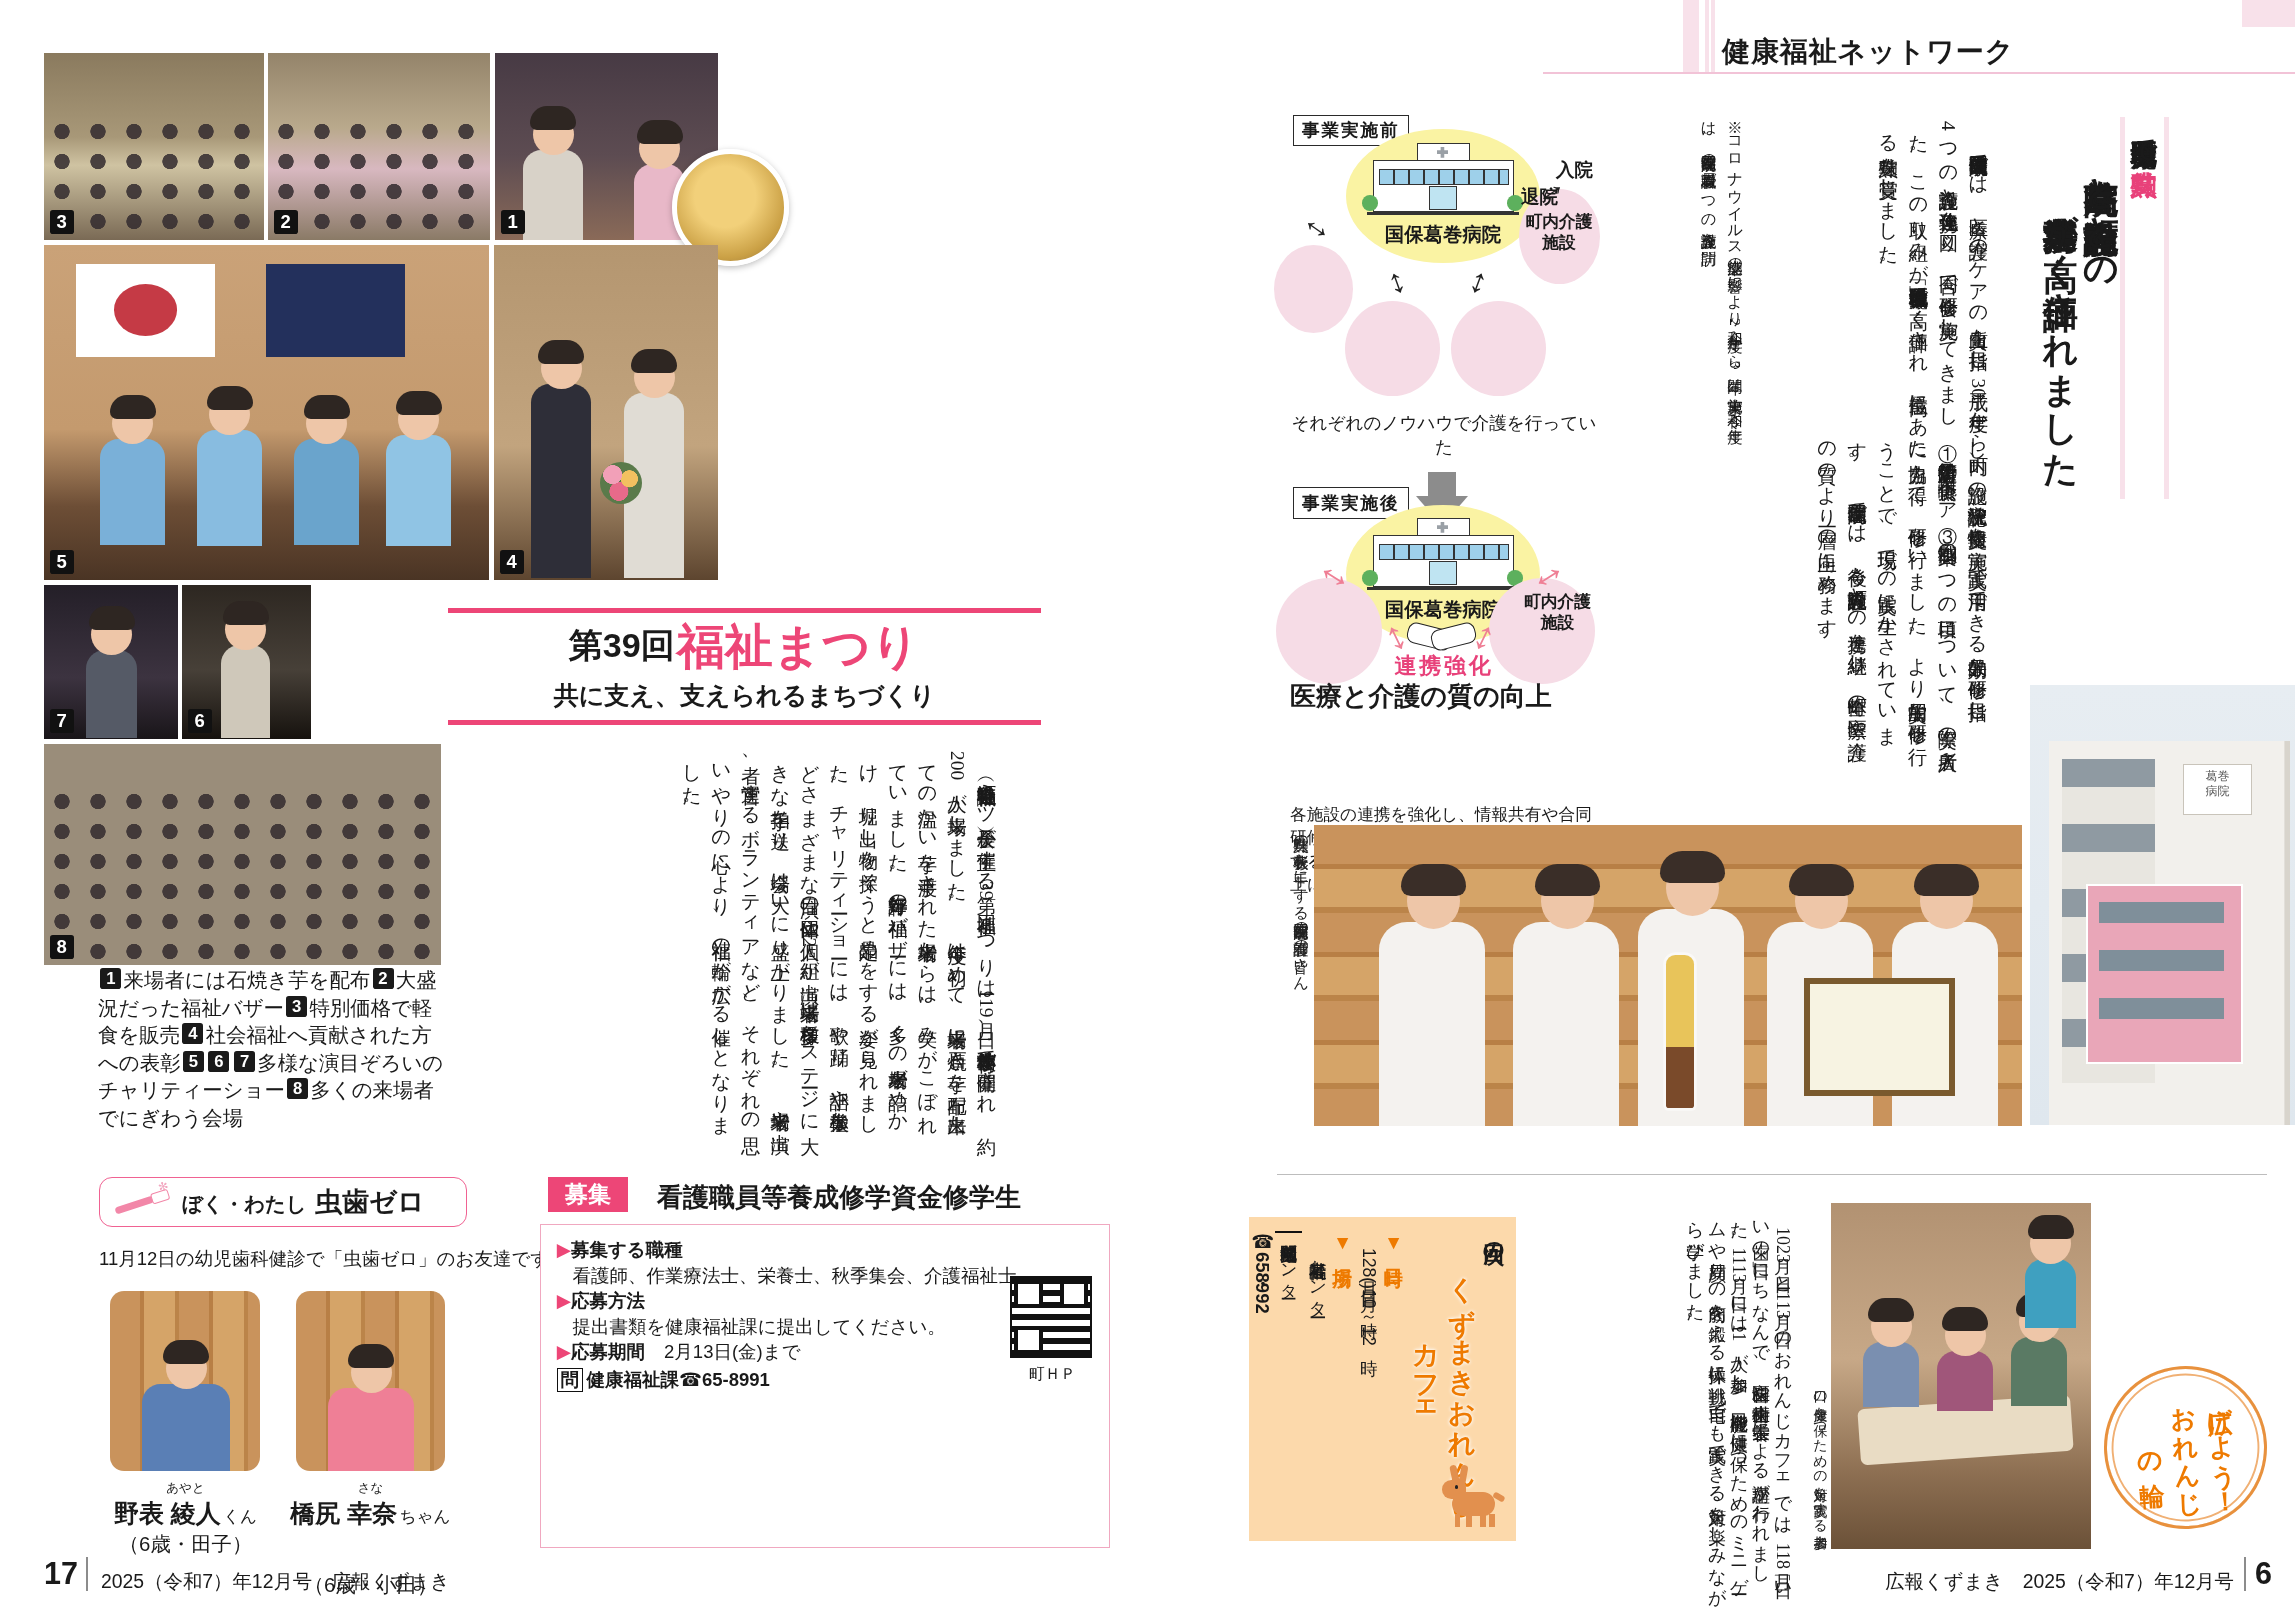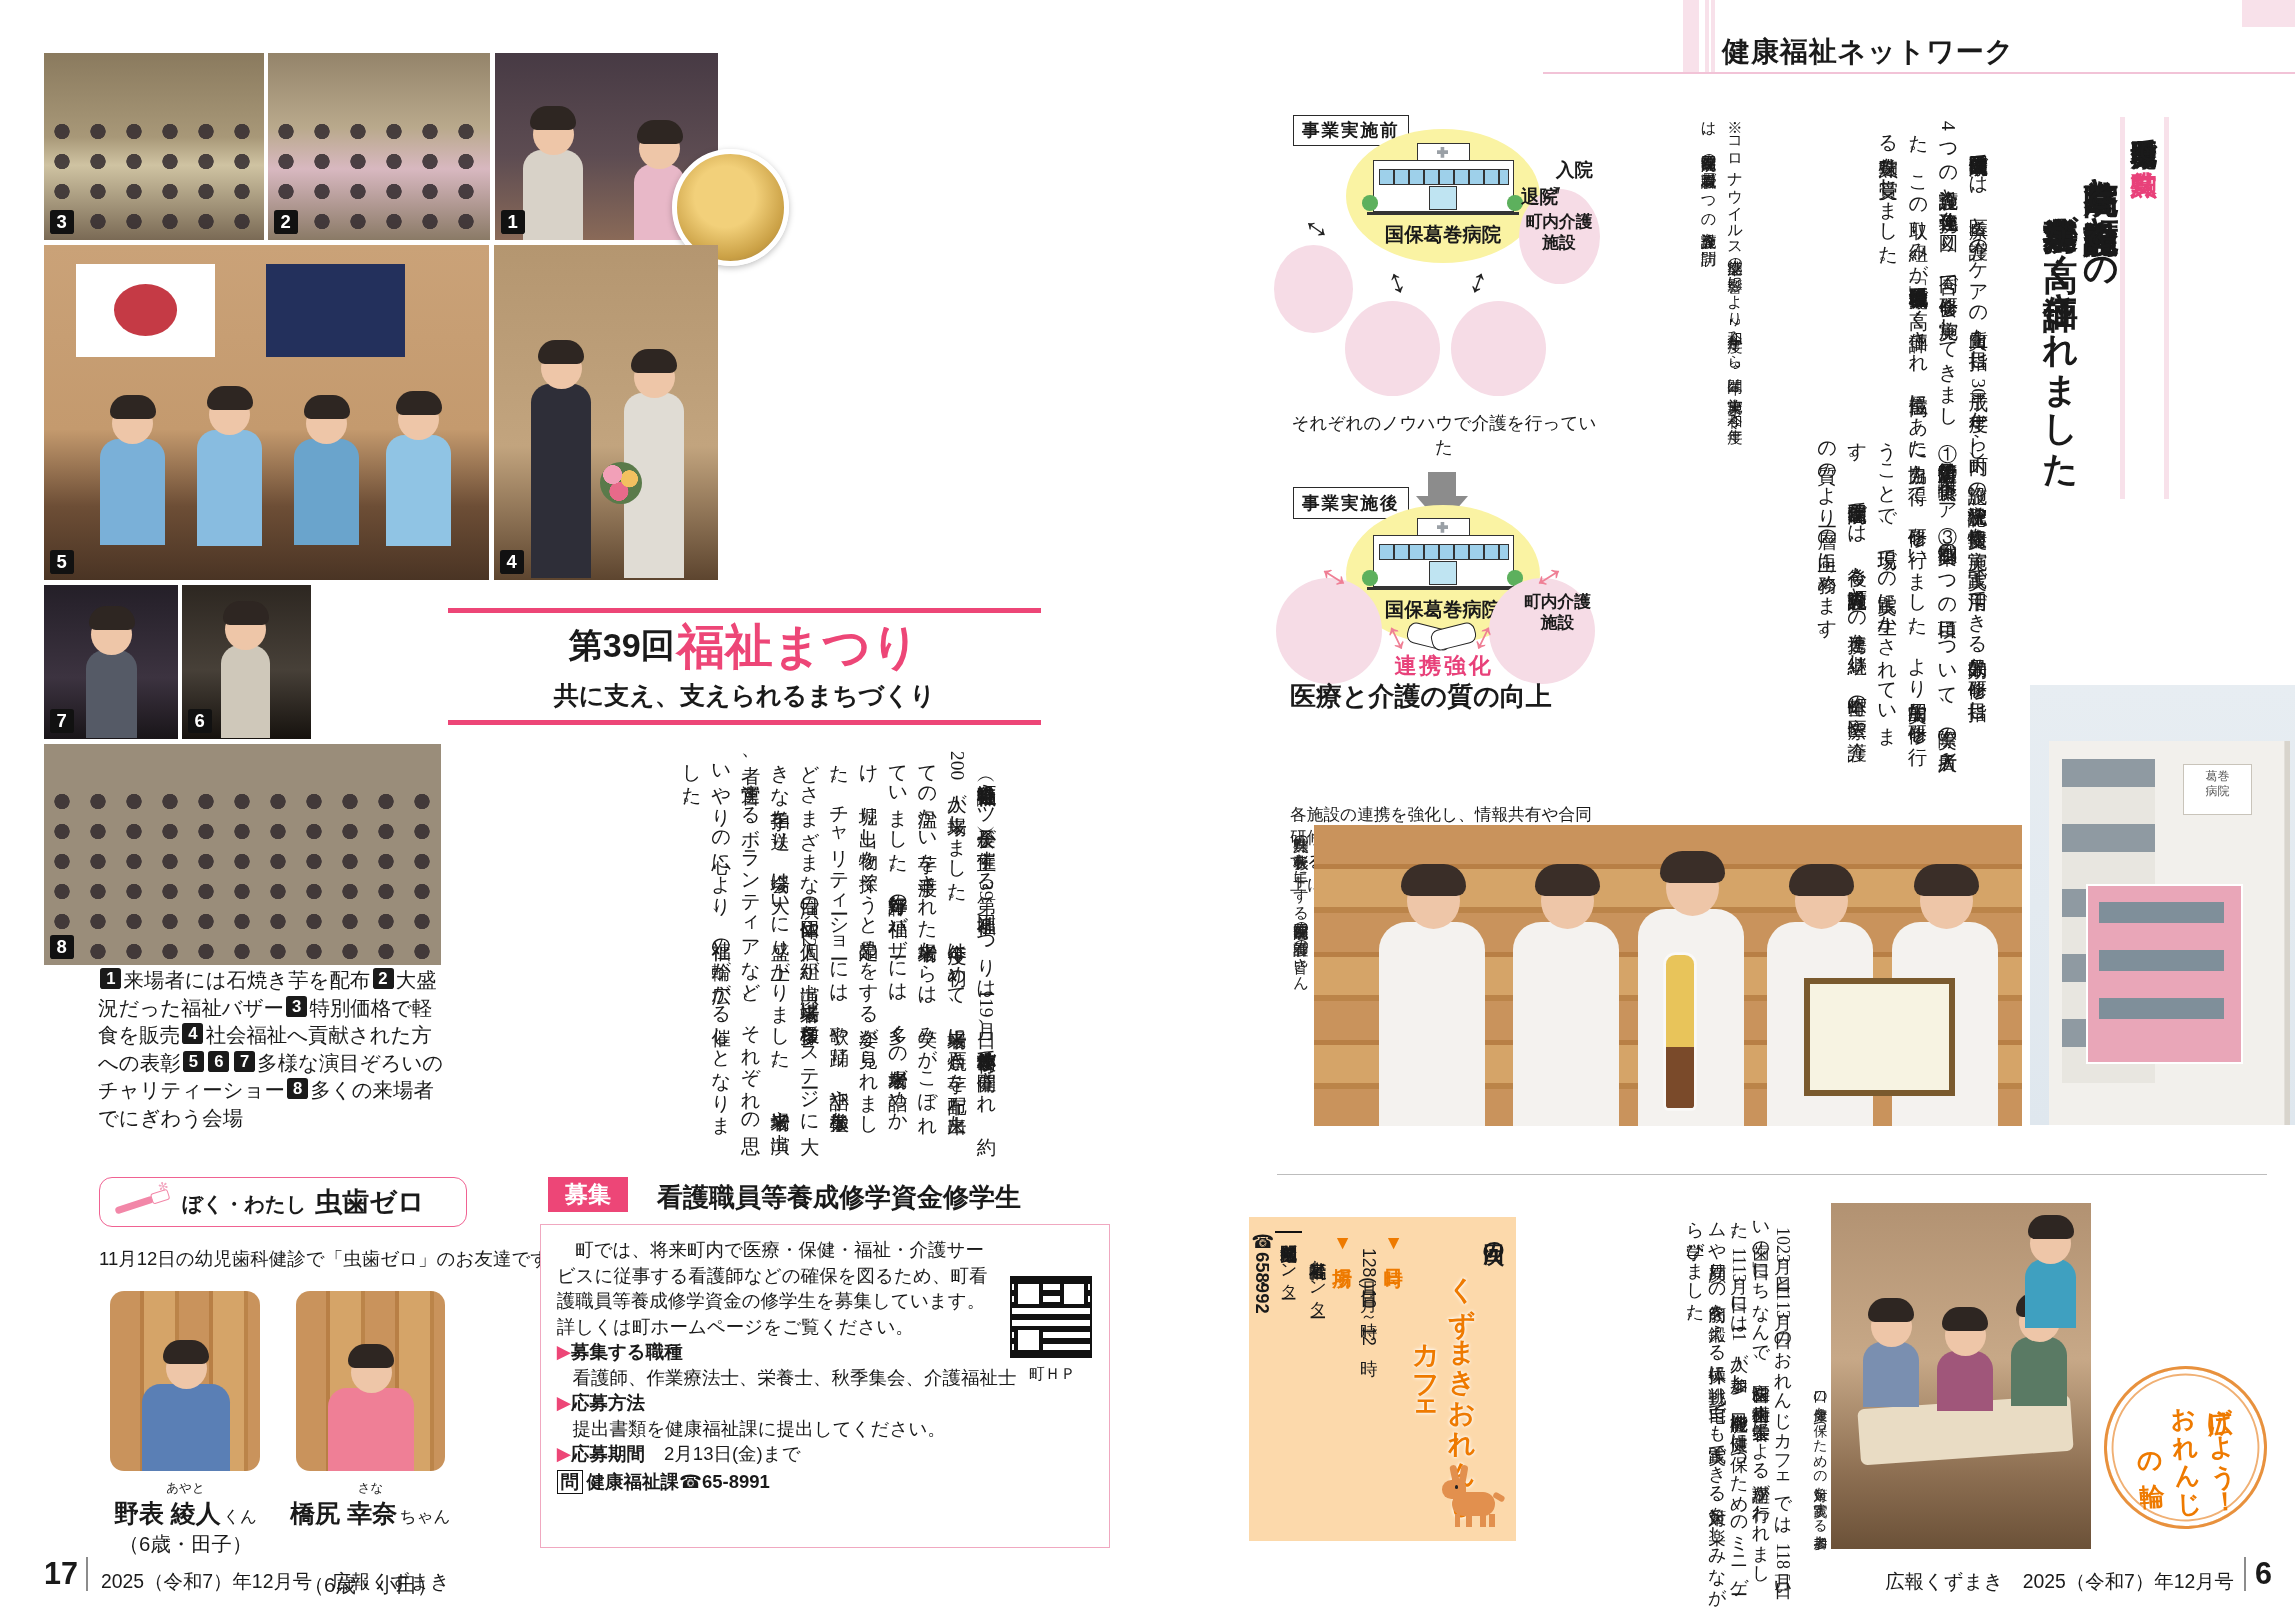--- a/index.html
+++ b/index.html
@@ -369,21 +369,20 @@
 
 <div class="recruit-label" style="left:548px;top:1177px;width:80px;height:35px;font-size:23px;">
   <span>募集</span>
 </div>
 <div class="abs b" style="left:657px;top:1180px;font-size:26px;">看護職員等養成修学資金修学生</div>
 <div class="recruitbox" style="left:540px;top:1224px;width:570px;height:324px;">
   <div class="qr" style="right:16.7px;top:51px;">
       <div class="c3"></div>
     </div>
   <div class="abs" style="right:33px;top:139px;font-size:15.7px;">町ＨＰ</div>
-  <div class="r-line" style="width:440px;">　町では、将来町内で医療・保健・福祉・介護サービスに従事する看護師などの確保を図るため、町看護職員等養成修学資金の修学生を募集しています。詳しくは町ホームページをご覧ください。</div>
   <div class="r-line r-item">
     <span class="mark">▶</span><span class="b">募集する職種</span>
   </div>
   <div class="r-line" style="padding-left:15.7px;">看護師、作業療法士、栄養士、秋季集会、介護福祉士</div>
   <div class="r-line r-item">
     <span class="mark">▶</span><span class="b">応募方法</span>
   </div>
   <div class="r-line" style="padding-left:15.7px;">提出書類を健康福祉課に提出してください。</div>
   <div class="r-line r-item">
     <span class="mark">▶</span><span class="b">応募期間</span>

